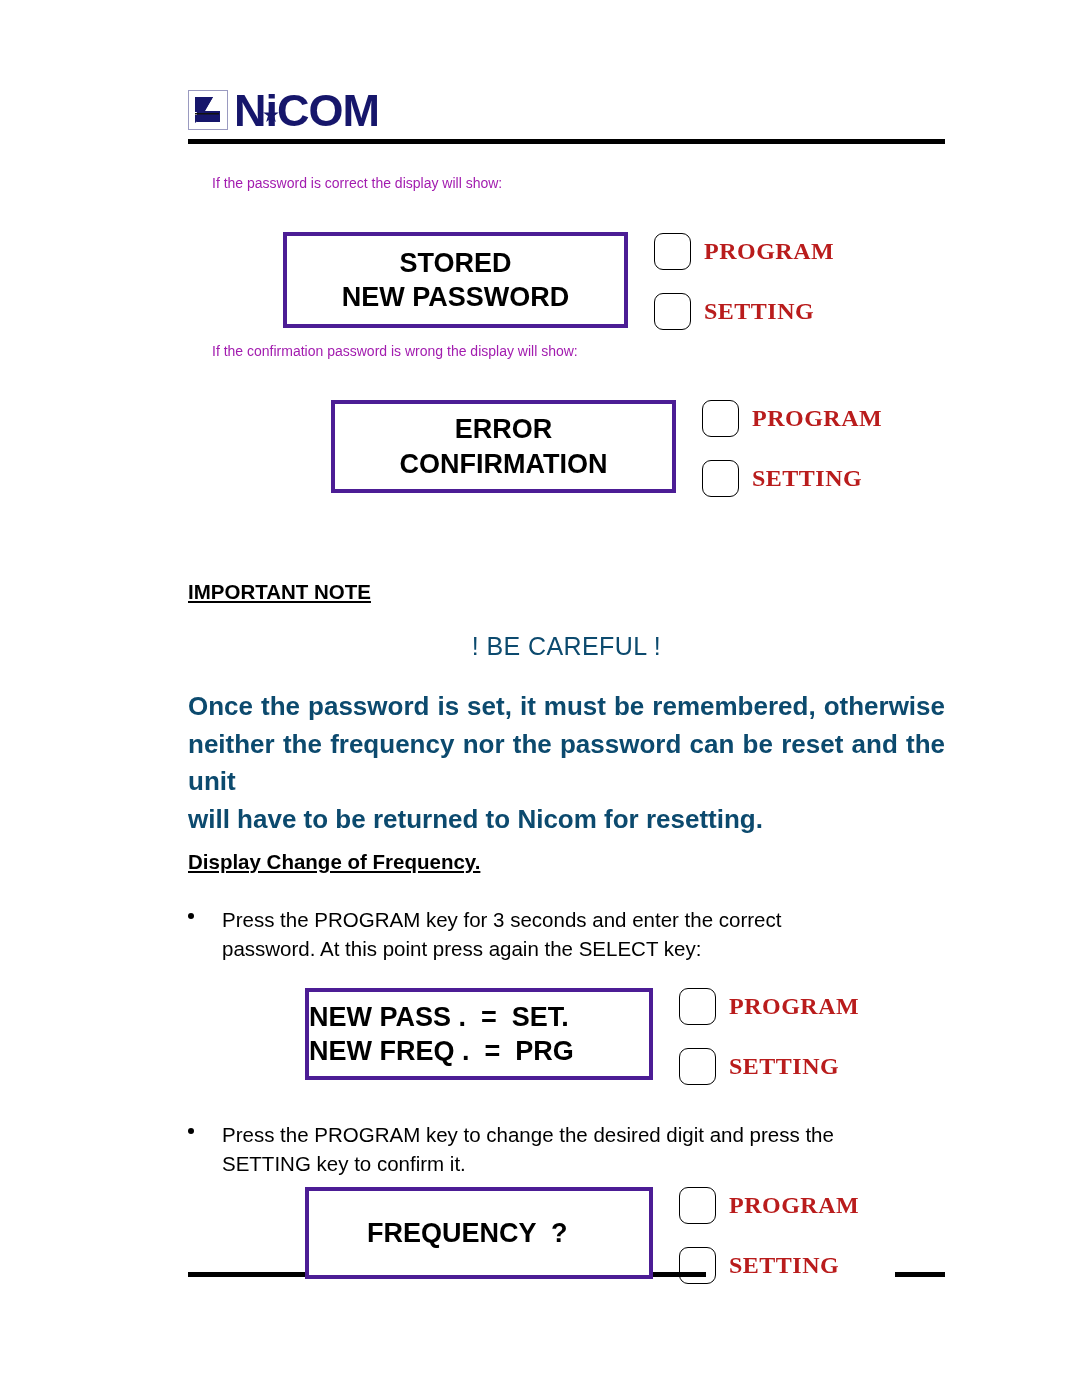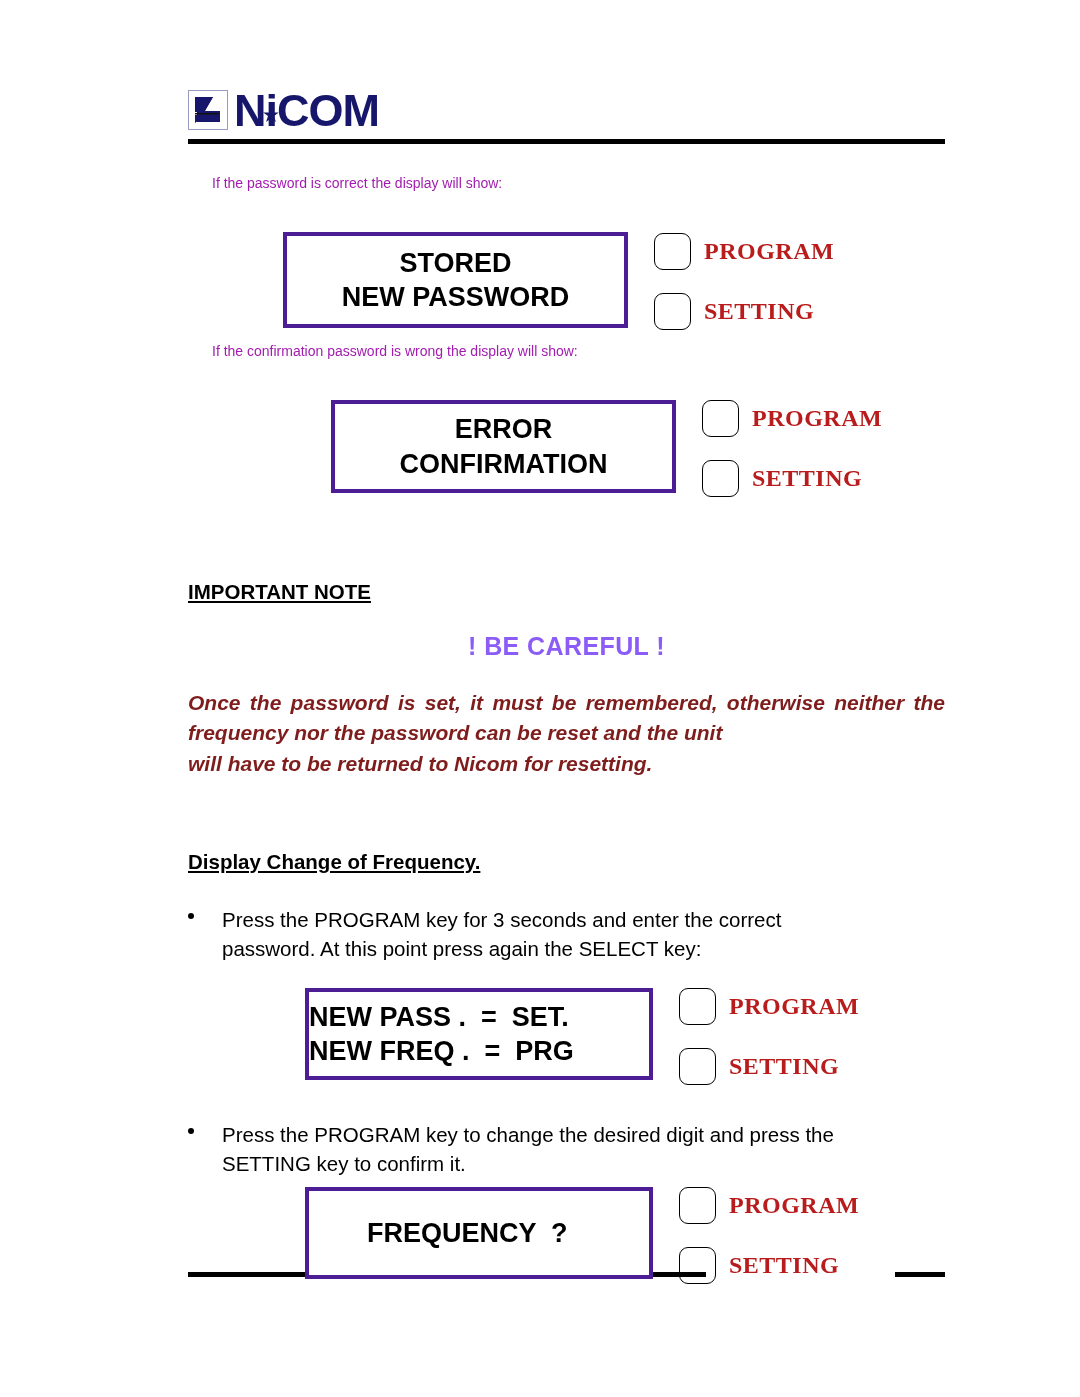--- a/index.html
+++ b/index.html
@@ -123,32 +123,31 @@
   
   .note-head {
     position: absolute;
     font-size: 20.5px;
     font-weight: bold;
     text-decoration: underline;
   }
   .careful {
     position: absolute;
     font-size: 25px;
-    font-weight: bold;
-    color: #8b5cf6;
+    font-weight: normal;
+    color: #0c4a6e;
     letter-spacing: 0.4px;
   }
   .warn-body {
     position: absolute;
-    font-size: 21px;
-    font-weight: bold;
-    color: #7f1d1d;
+    font-size: 26px;
+    font-weight: bold;
+    color: #0c4a6e;
     line-height: 1.45;
     text-align: justify;
-    font-style: italic;
   }
   .warn-body .lastline { display: block; }
 
   
   .bullet-item {
     position: absolute;
     font-size: 20.5px;
     line-height: 1.42;
     text-align: justify;
   }

